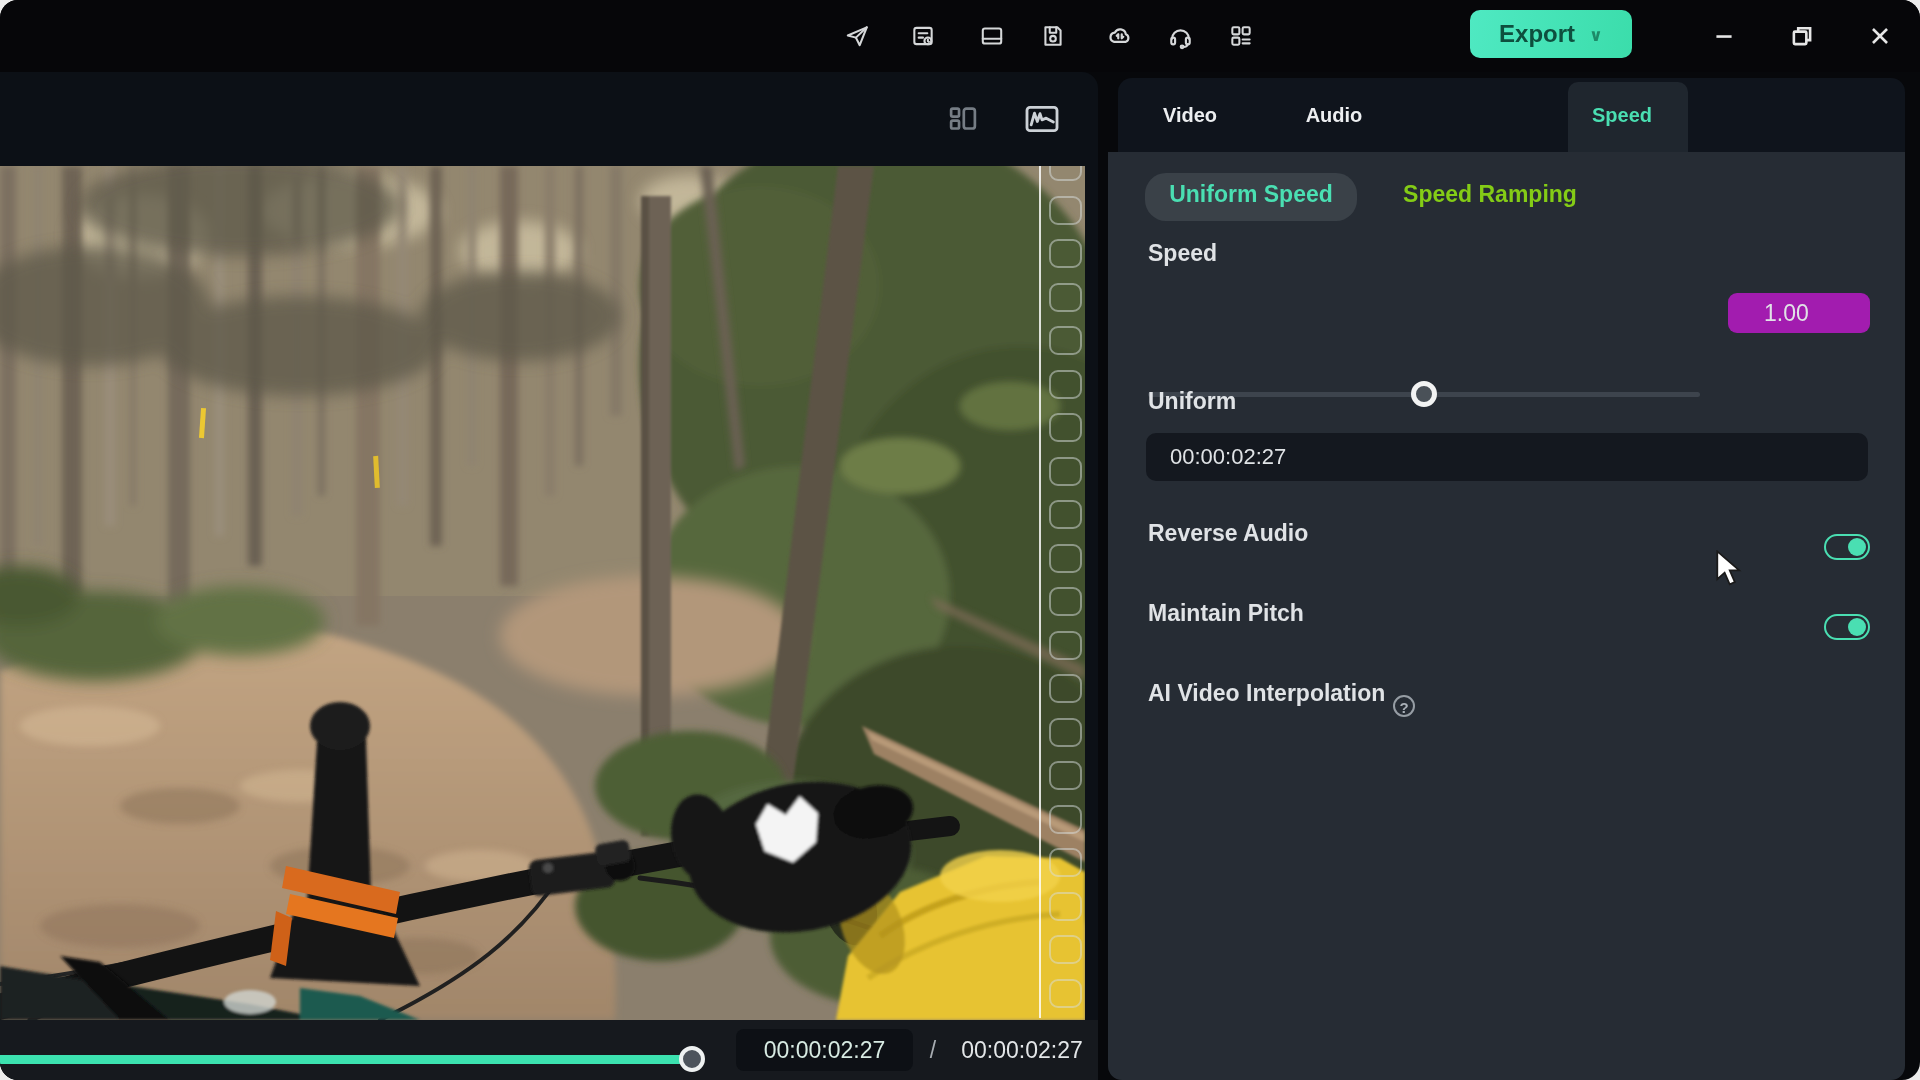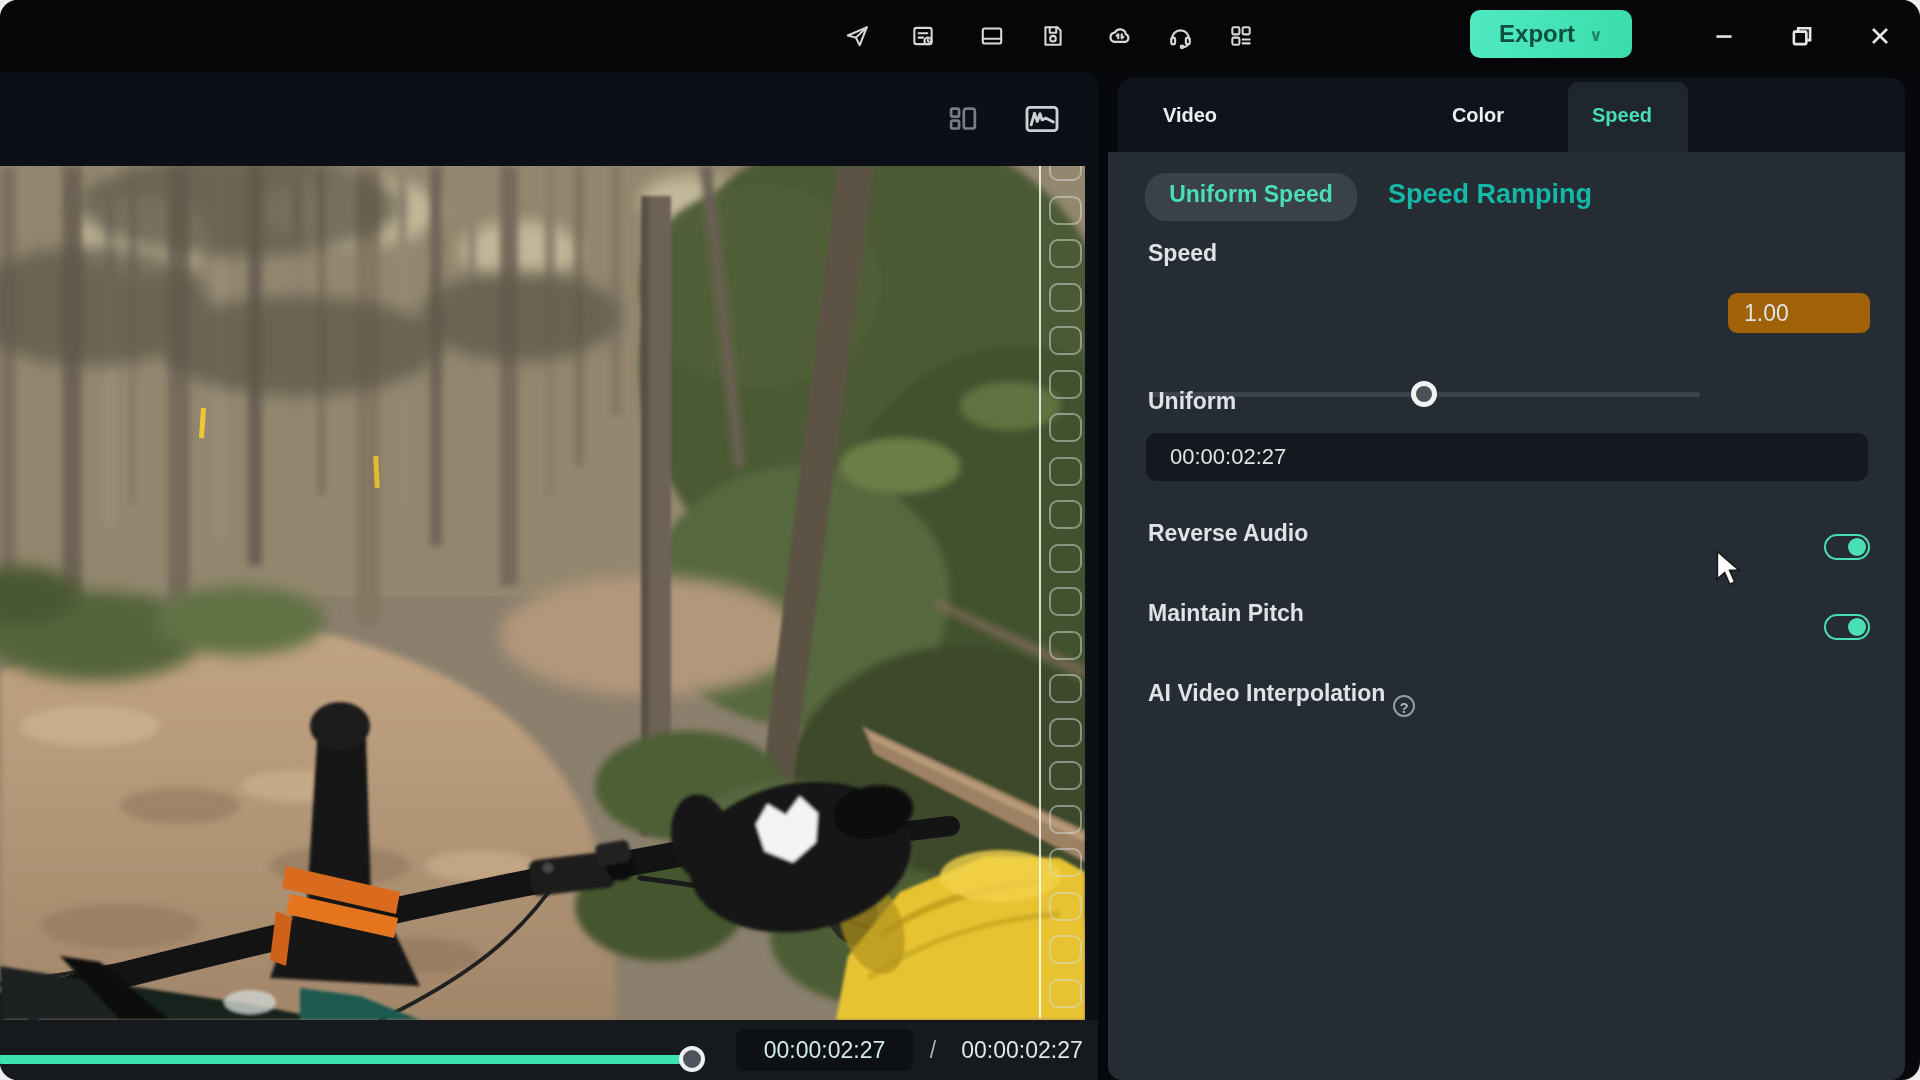--- a/index.html
+++ b/index.html
@@ -40,26 +40,26 @@
   .timetotal{position:absolute;left:946px;top:9px;width:152px;text-align:center;line-height:42px;color:#e3e6e8;font-size:23px;}
   
   .panel{position:absolute;left:1108px;top:72px;width:797px;height:1008px;}
   .tabbar{position:absolute;left:10px;top:6px;width:787px;height:74px;background:#0f141c;border-radius:14px 14px 0 0;}
   .tab{position:absolute;top:0;width:144px;height:74px;line-height:74px;text-align:center;font-size:20px;font-weight:700;color:#eceef0;}
   .tab.active{color:#4adfb2;}
   .tab-active-bg{position:absolute;left:450px;top:4px;width:120px;height:70px;background:#1f262e;border-radius:10px 10px 0 0;}
   .pbody{position:absolute;left:0;top:80px;width:797px;height:928px;background:#262c34;border-radius:0 0 14px 14px;}
   .pill{position:absolute;left:37px;top:21px;width:212px;height:48px;border-radius:21px;background:#3a4148;
     color:#4adfb2;font-size:23px;font-weight:700;text-align:center;line-height:42px;}
-  .modetab2{position:absolute;left:272px;top:21px;width:220px;height:42px;color:#14b8a6;font-size:27px;font-weight:700;text-align:center;line-height:42px;}
+  .modetab2{position:absolute;left:272px;top:21px;width:220px;height:42px;color:#84cc16;font-size:23px;font-weight:700;text-align:center;line-height:42px;}
   .plabel{position:absolute;left:40px;color:#e0e3e6;font-size:23px;font-weight:700;}
   .track{position:absolute;left:40px;top:240px;width:552px;height:5px;border-radius:3px;background:#3d444d;}
   .sknob{position:absolute;top:229px;width:26px;height:26px;border-radius:50%;background:#4a5158;border:5px solid #f2f3f3;box-sizing:border-box;}
-  .valuebox{position:absolute;left:620px;top:141px;width:142px;height:40px;border-radius:9px;background:#a16207;
-    color:#e0e3e6;font-size:23px;line-height:40px;padding-left:16px;box-sizing:border-box;}
+  .valuebox{position:absolute;left:620px;top:141px;width:142px;height:40px;border-radius:9px;background:#a21caf;
+    color:#e0e3e6;font-size:23px;line-height:40px;padding-left:36px;box-sizing:border-box;}
   .field{position:absolute;left:38px;width:722px;height:48px;border-radius:10px;background:#14181f;
     color:#e0e3e6;font-size:22px;line-height:48px;padding-left:24px;box-sizing:border-box;}
   .toggle{position:absolute;left:716px;width:46px;height:26px;border:2px solid #4adfb2;border-radius:14px;box-sizing:border-box;}
   .toggle .tknob{position:absolute;right:2px;top:2px;width:18px;height:18px;border-radius:50%;background:#4adfb2;}
   .helpicon{position:absolute;left:285px;top:543px;width:22px;height:22px;border:2px solid #969da4;border-radius:50%;
     color:#aab1b8;font-size:15px;font-weight:700;text-align:center;line-height:22px;box-sizing:border-box;}
   .dd-chev{position:absolute;right:22px;top:18px;}
   .cursor{position:absolute;left:1714px;top:550px;}
 </style>
 </head>
@@ -331,21 +331,21 @@
       <div class="timebox">00:00:02:27</div>
       <div class="timesep">/</div>
       <div class="timetotal">00:00:02:27</div>
     </div>
   </div>
 
   <div class="panel">
     <div class="tabbar">
       <div class="tab-active-bg"></div>
       <div class="tab" style="left:0">Video</div>
-      <div class="tab" style="left:288px">Color</div>
+      <div class="tab" style="left:144px">Audio</div>
       <div class="tab active" style="left:432px">Speed</div>
     </div>
 
     <div class="pbody">
       <div class="pill">Uniform Speed</div>
       <div class="modetab2">Speed Ramping</div>
 
       <div class="plabel" style="top:88px">Speed</div>
       <div class="track"></div>
       <div class="sknob" style="left: 303px;"></div>

